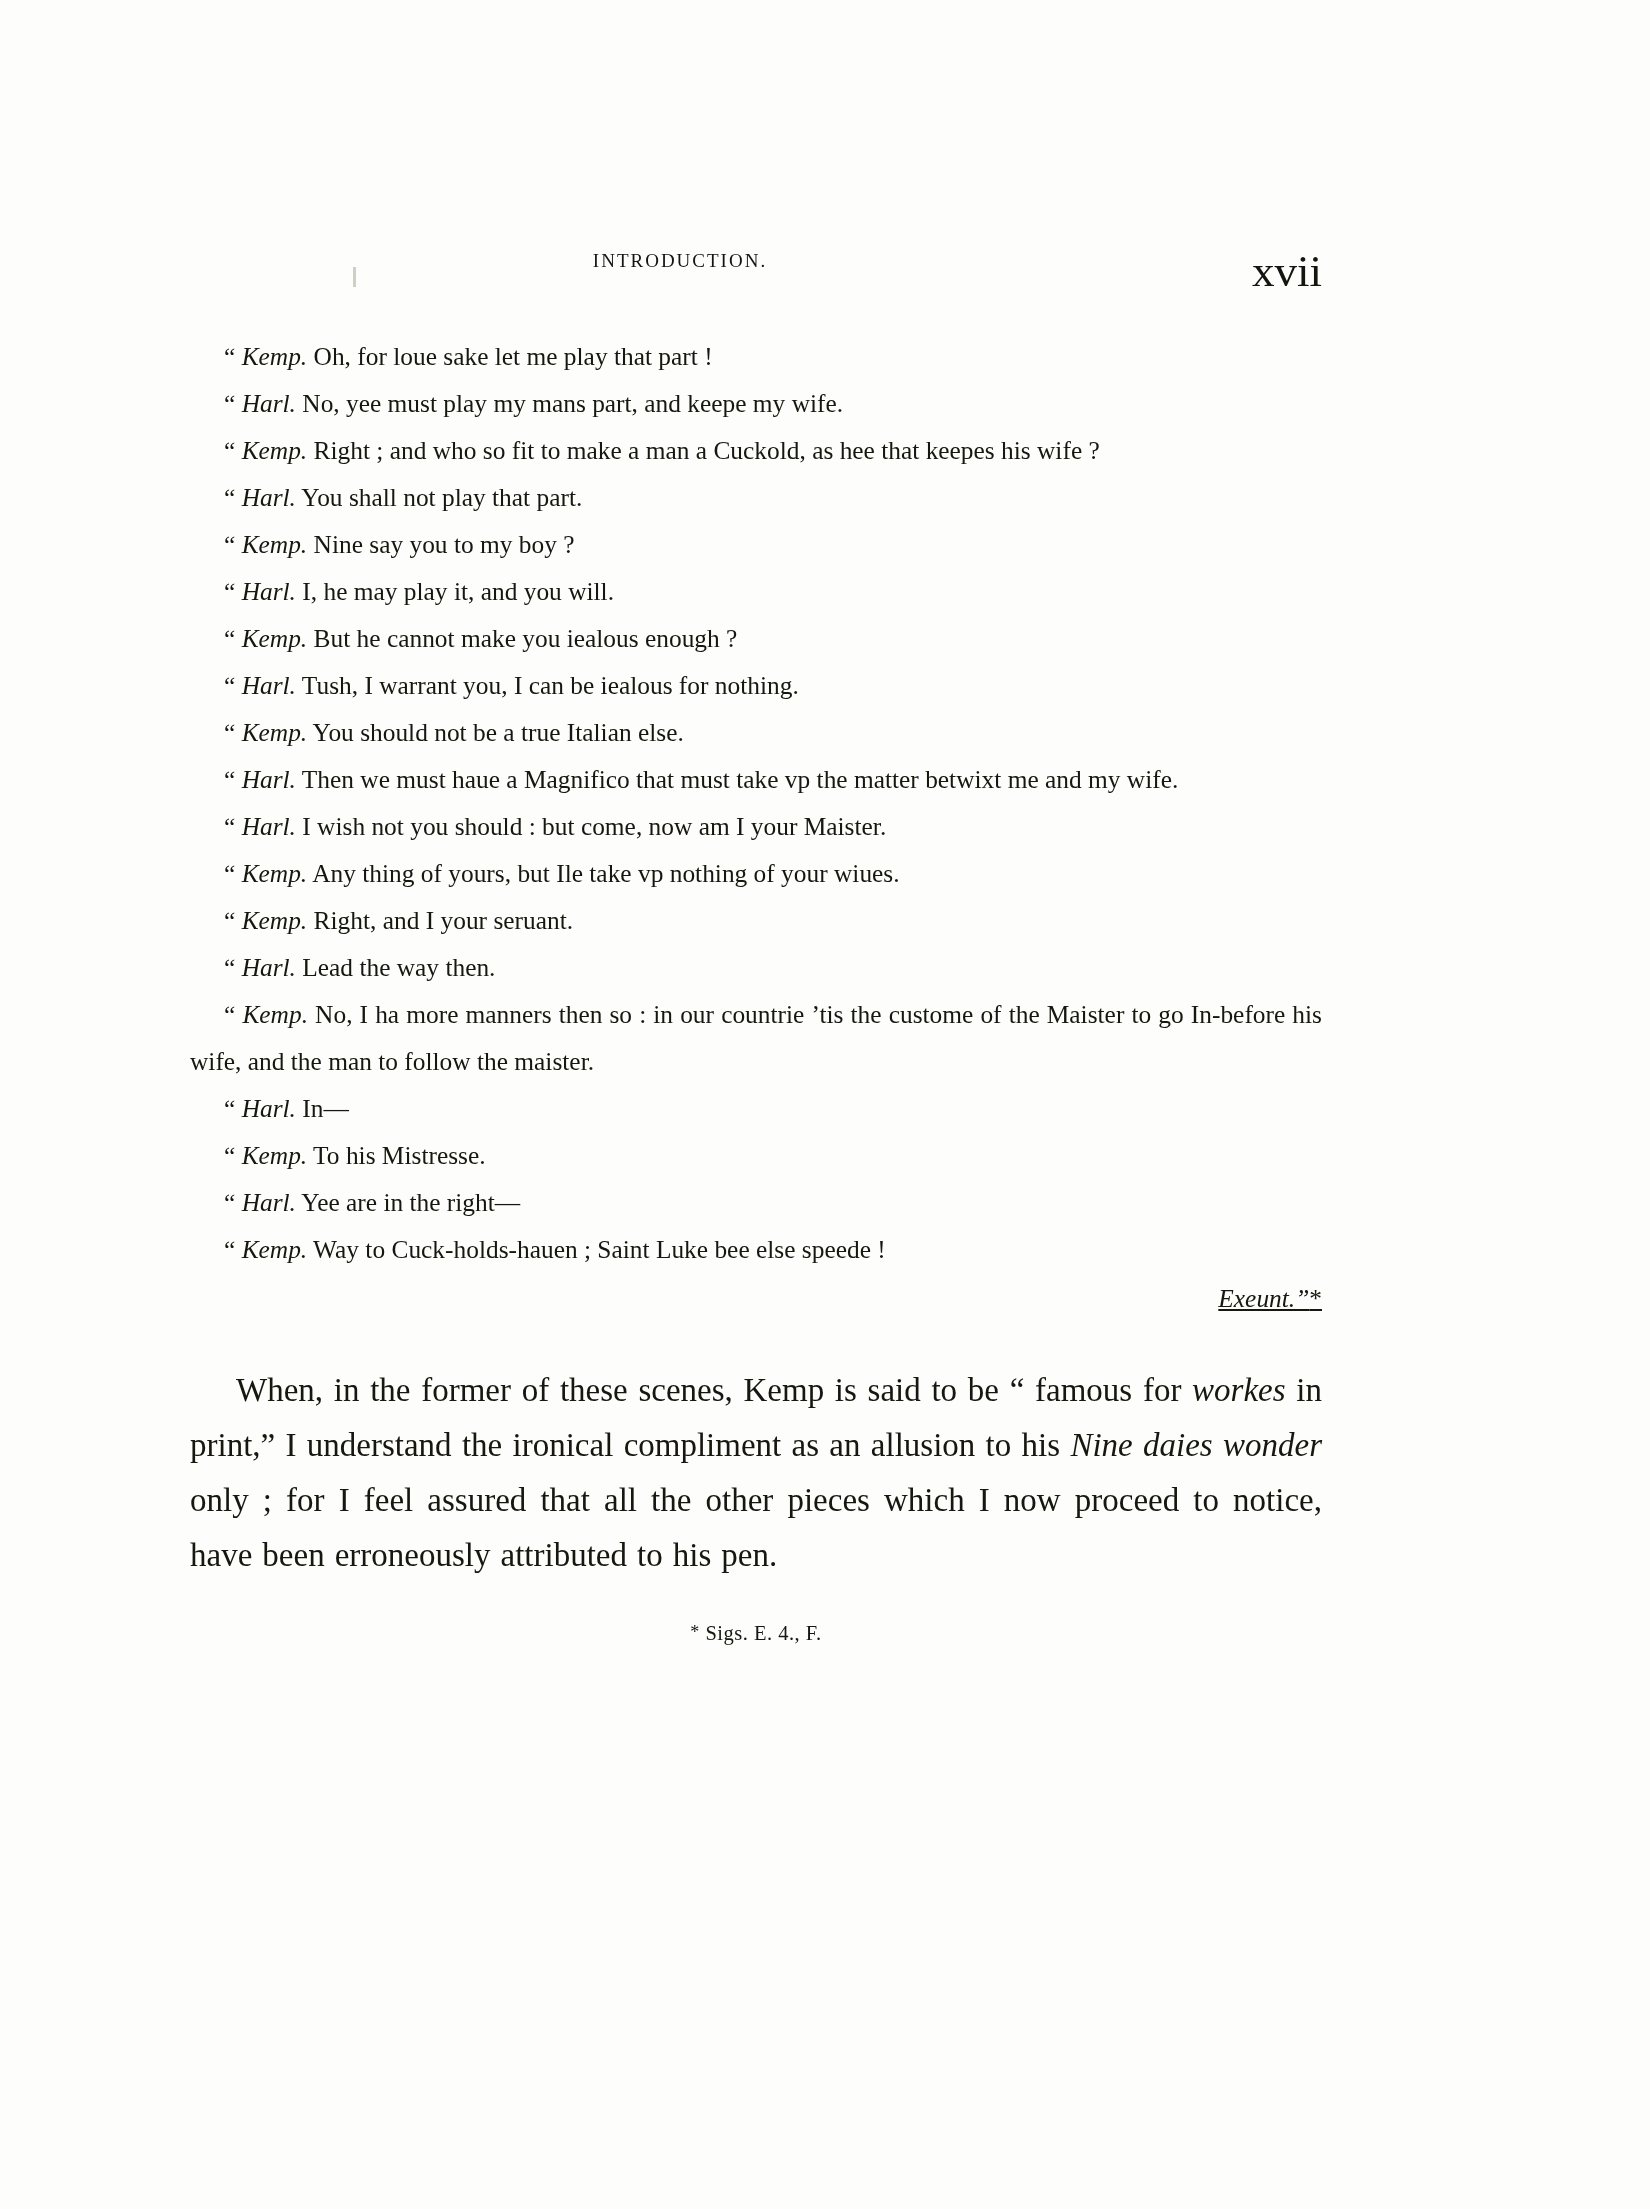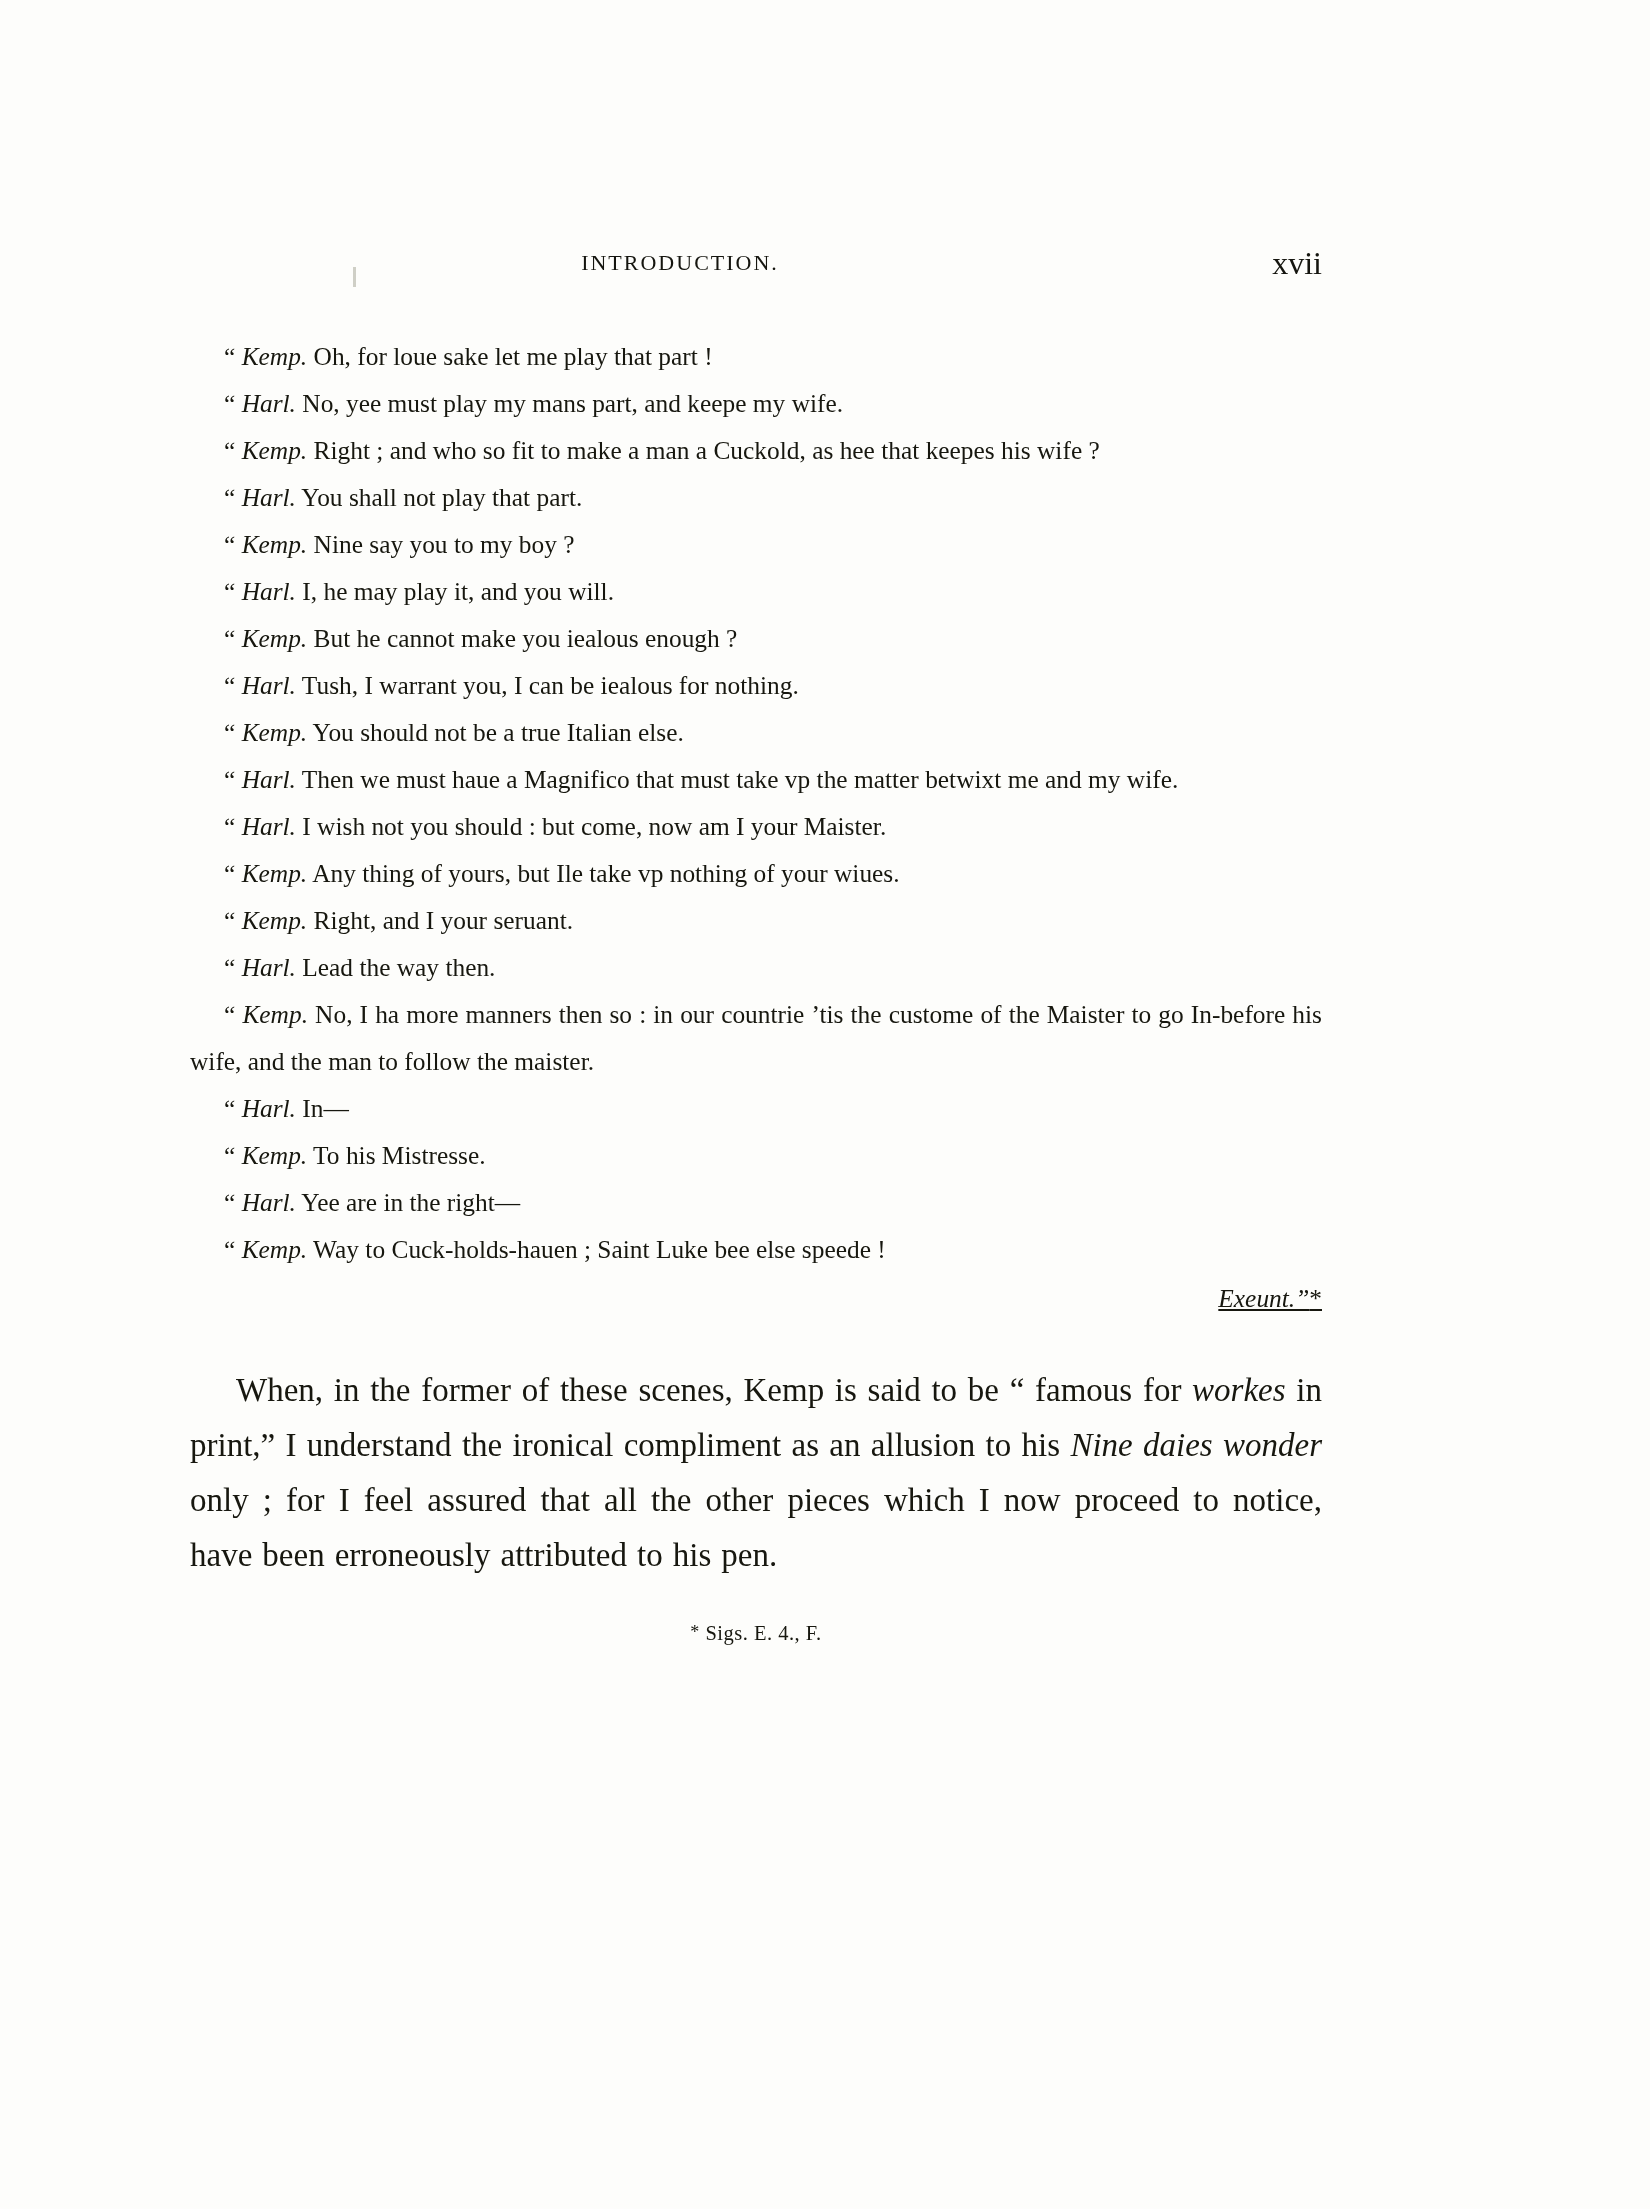--- a/index.html
+++ b/index.html
@@ -32,30 +32,30 @@
   .header-row {
     position: relative;
     height: 53px;
     margin-bottom: 30px;
   }
   .header-title {
     position: absolute;
     left: 0;
     width: 980px;
     text-align: center;
-    font-size: 22px;
+    font-size: 19px;
     letter-spacing: 2px;
     font-family: "Liberation Serif", serif;
     color: #15150f;
   }
   .header-folio {
     position: absolute;
     right: 0;
     top: -5.3px;
-    font-size: 32px;
+    font-size: 45px;
     font-family: "Liberation Serif", serif;
     color: #15150f;
   }
   
   .quote-block {
     font-size: 25.4px;
     line-height: 47px;
     text-align: justify;
     color: #17170f;
   }

